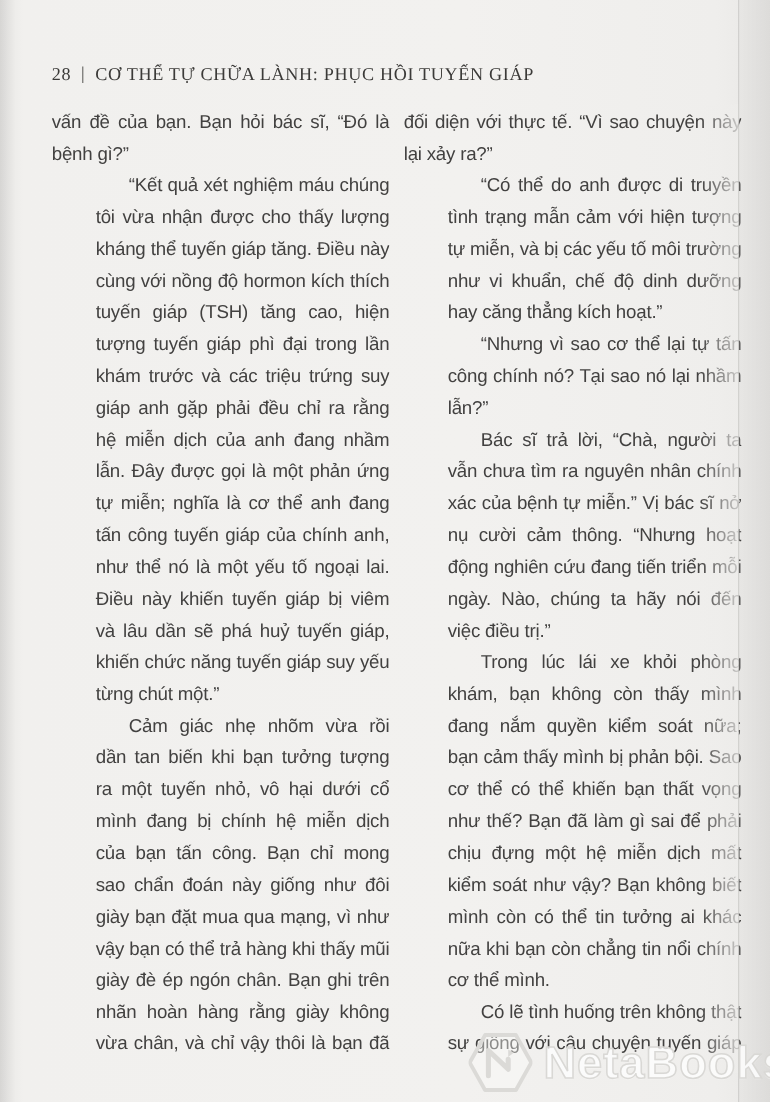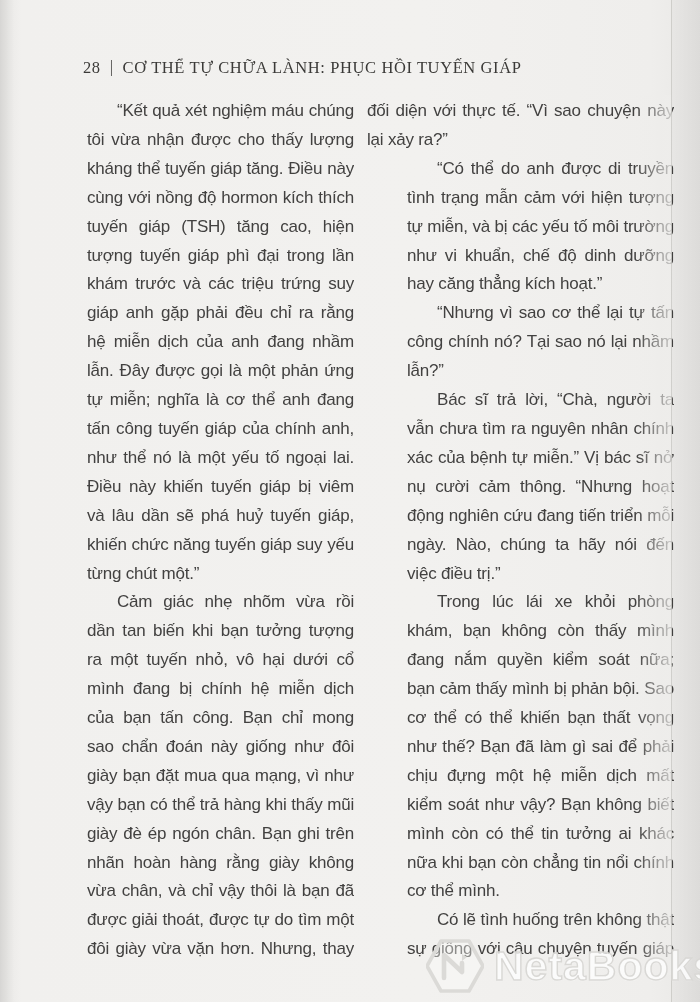--- a/index.html
+++ b/index.html
@@ -20,21 +20,20 @@
   }
   .edge-right{
     position:absolute;left:672px;top:0;width:28px;height:100%;
     background:linear-gradient(to right,rgba(0,0,0,0.02),rgba(0,0,0,0.05));
   }
   .header{
     position:absolute;left:47px;top:58px;right:30px;
     font-family:"Liberation Serif","DejaVu Serif",serif;
     font-size:16.5px;letter-spacing:0.6px;color:#3b3a38;
     white-space:nowrap;
-    margin-left:36px;
   }
   .header .sep{margin:0 9px;color:#4a4947;font-weight:400;position:relative;top:-1px;}
   .columns{
     position:absolute;left:47px;top:97px;width:627px;height:870px;
     display:flex;gap:13px;overflow:hidden;
   }
   .col{
     width:307px;height:100%;overflow:hidden;
     font-size:17px;line-height:28.9px;letter-spacing:-0.2px;
     color:#424140;
@@ -68,20 +67,21 @@
 
   <div class="edge-left"></div>
 
   <div class="header">
     <span>28</span><span class="sep">|</span><span>CƠ THỂ TỰ CHỮA LÀNH: PHỤC HỒI TUYẾN GIÁP</span>
   </div>
 
   <div class="columns">
     <div class="col">
 
+        <p class="para">vấn đề của bạn. Bạn hỏi bác sĩ, “Đó là bệnh gì?”</p>
 
         <p class="para indent">“Kết quả xét nghiệm máu chúng tôi vừa nhận được cho thấy lượng kháng thể tuyến giáp tăng. Điều này cùng với nồng độ hormon kích thích tuyến giáp (TSH) tăng cao, hiện tượng tuyến giáp phì đại trong lần khám trước và các triệu trứng suy giáp anh gặp phải đều chỉ ra rằng hệ miễn dịch của anh đang nhầm lẫn. Đây được gọi là một phản ứng tự miễn; nghĩa là cơ thể anh đang tấn công tuyến giáp của chính anh, như thể nó là một yếu tố ngoại lai. Điều này khiến tuyến giáp bị viêm và lâu dần sẽ phá huỷ tuyến giáp, khiến chức năng tuyến giáp suy yếu từng chút một.”</p>
 
         <p class="para indent">Cảm giác nhẹ nhõm vừa rồi dần tan biến khi bạn tưởng tượng ra một tuyến nhỏ, vô hại dưới cổ mình đang bị chính hệ miễn dịch của bạn tấn công. Bạn chỉ mong sao chẩn đoán này giống như đôi giày bạn đặt mua qua mạng, vì như vậy bạn có thể trả hàng khi thấy mũi giày đè ép ngón chân. Bạn ghi trên nhãn hoàn hàng rằng giày không vừa chân, và chỉ vậy thôi là bạn đã được giải thoát, được tự do tìm một đôi giày vừa vặn hơn. Nhưng, thay vào đó, bạn phải cố gắng</p>
       </div>
     <div class="col">
 
         <p class="para">đối diện với thực tế. “Vì sao chuyện này lại xảy ra?”</p>
 
         <p class="para indent">“Có thể do anh được di truyền tình trạng mẫn cảm với hiện tượng tự miễn, và bị các yếu tố môi trường như vi khuẩn, chế độ dinh dưỡng hay căng thẳng kích hoạt.”</p>

